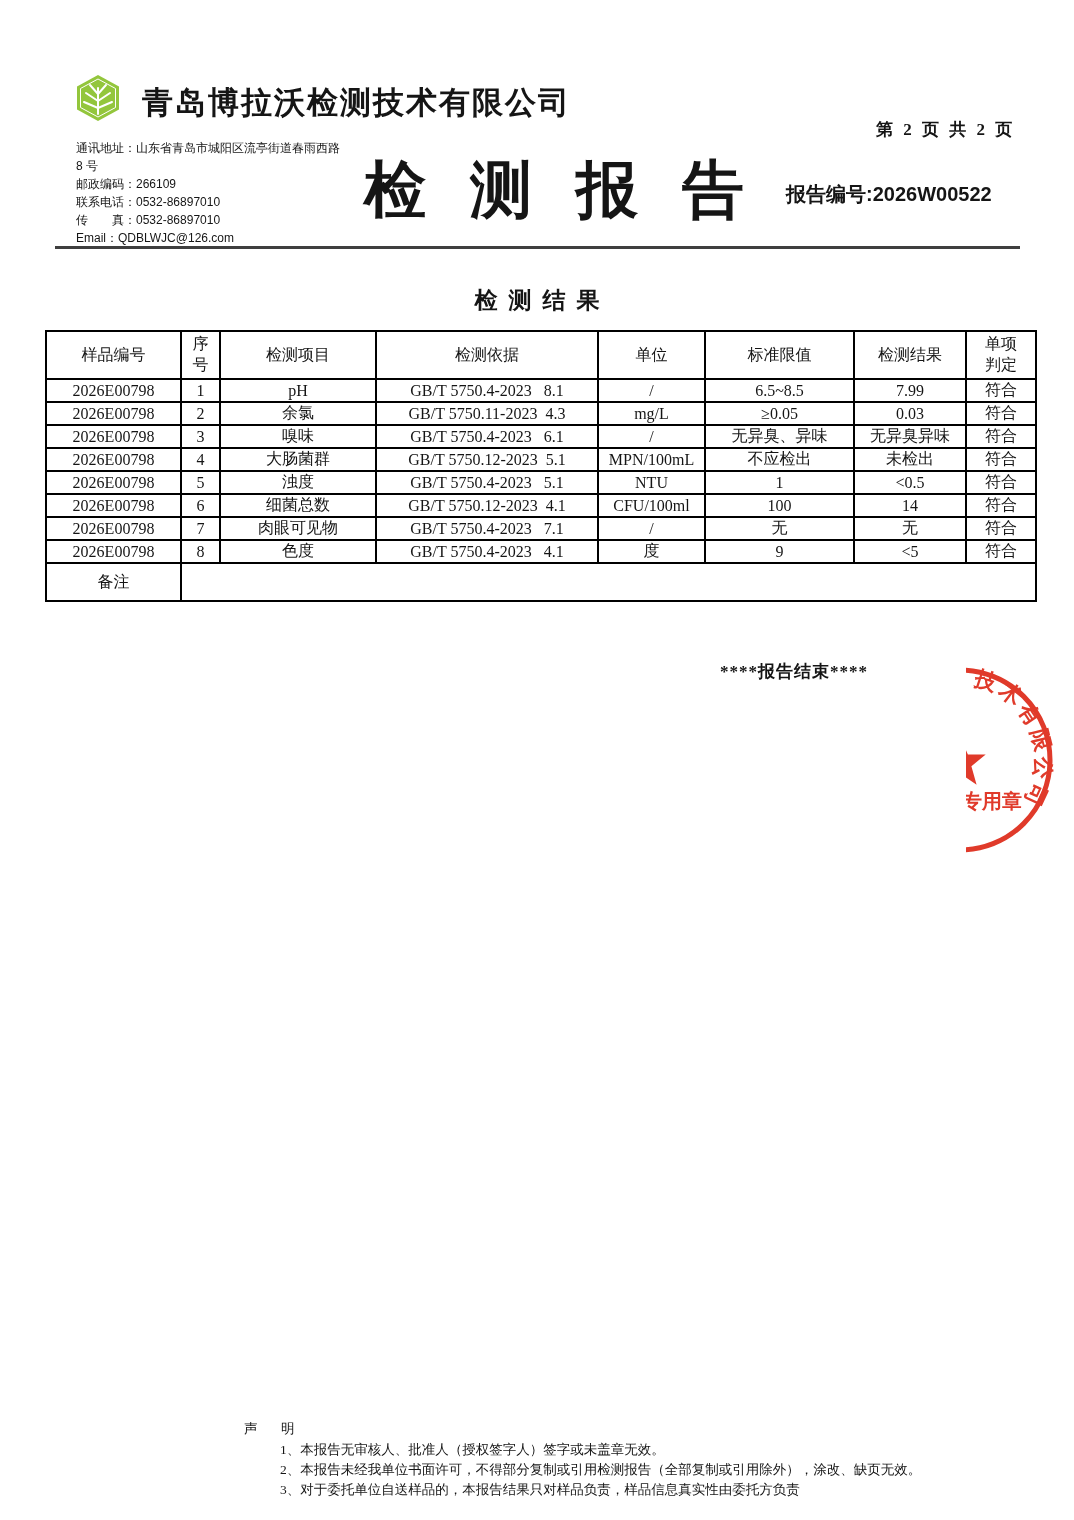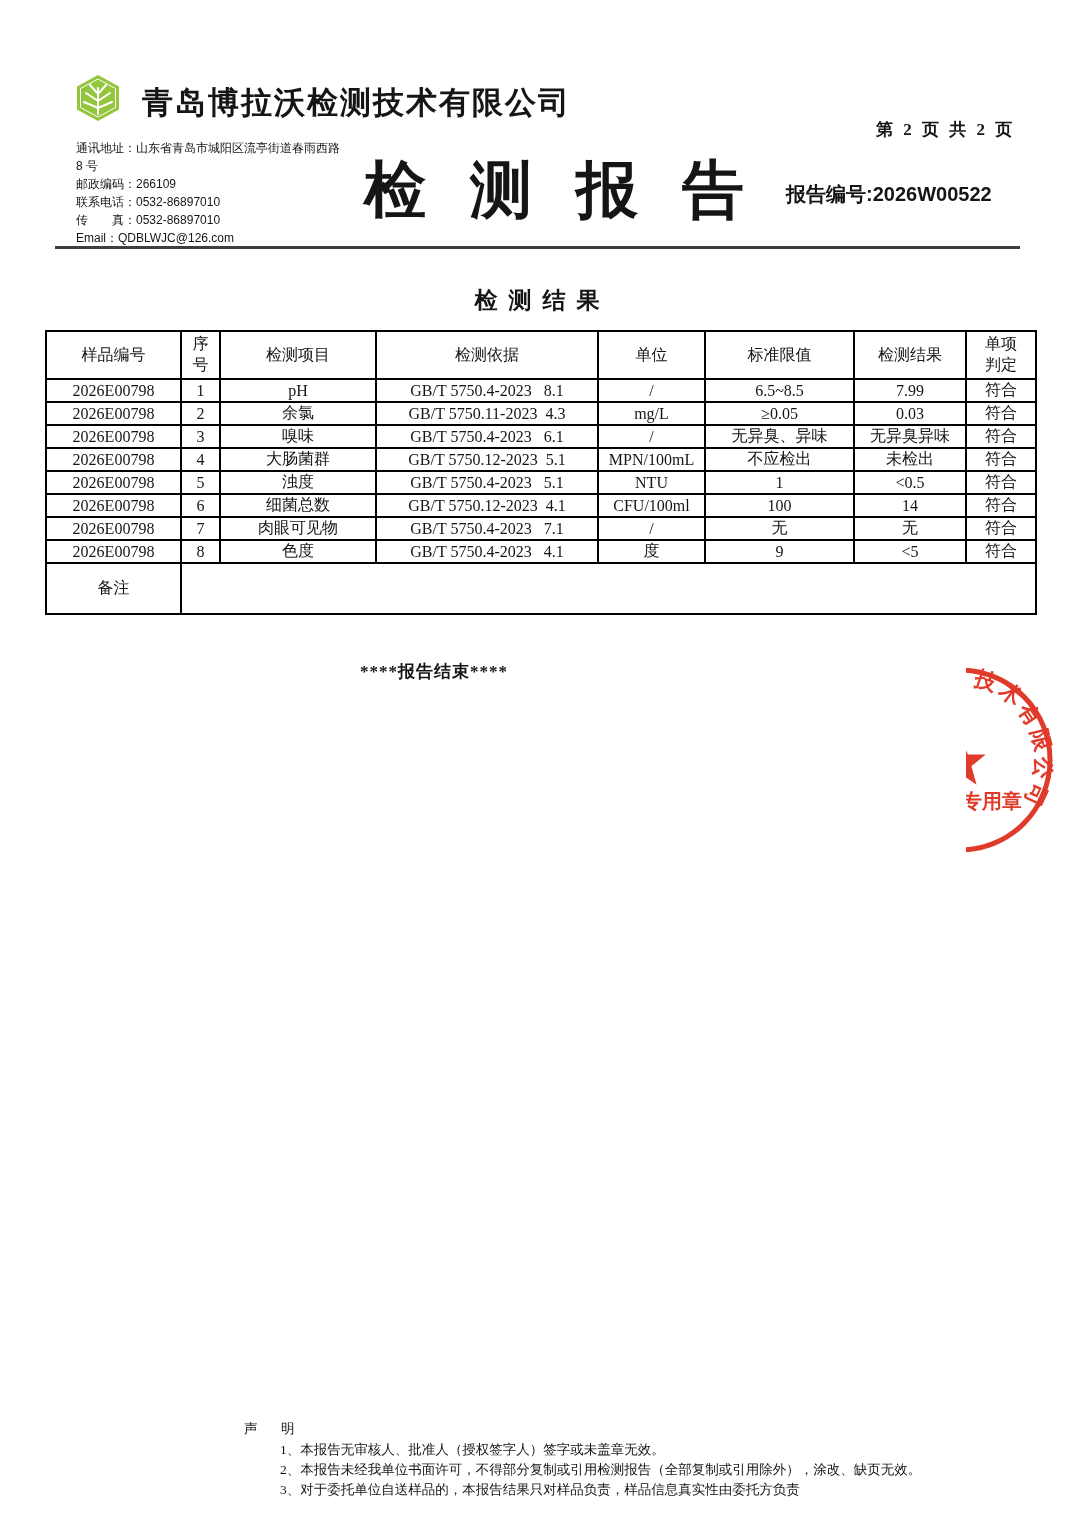--- a/index.html
+++ b/index.html
@@ -47,24 +47,24 @@
   .results-table { left:45px; top:330px; }
   table { border-collapse:collapse; table-layout:fixed; width:990px; }
   th, td {
     border:2px solid #000; text-align:center; vertical-align:middle;
     padding:0; font-size:16px; font-weight:normal; white-space:pre;
     overflow:hidden;
   }
   th { white-space:pre-line; line-height:1.3; }
   tr.head-row { height:48px; }
   tr.data-row { height:20px; }
-  tr.remark-row { height:51px; }
+  tr.remark-row { height:38px; }
 
   .end-note {
-    left:0; top:660px; width:868px; text-align:center;
+    left:0; top:660px; width:868px; text-align:right;
     font-size:17px; font-weight:bold; letter-spacing:1px;
   }
 
   
   .stamp-clip {
     left:966px; top:660px; width:108px; height:205px; overflow:hidden;
   }
   .stamp-clip svg { position:absolute; left:-106px; top:0; }
 
   

